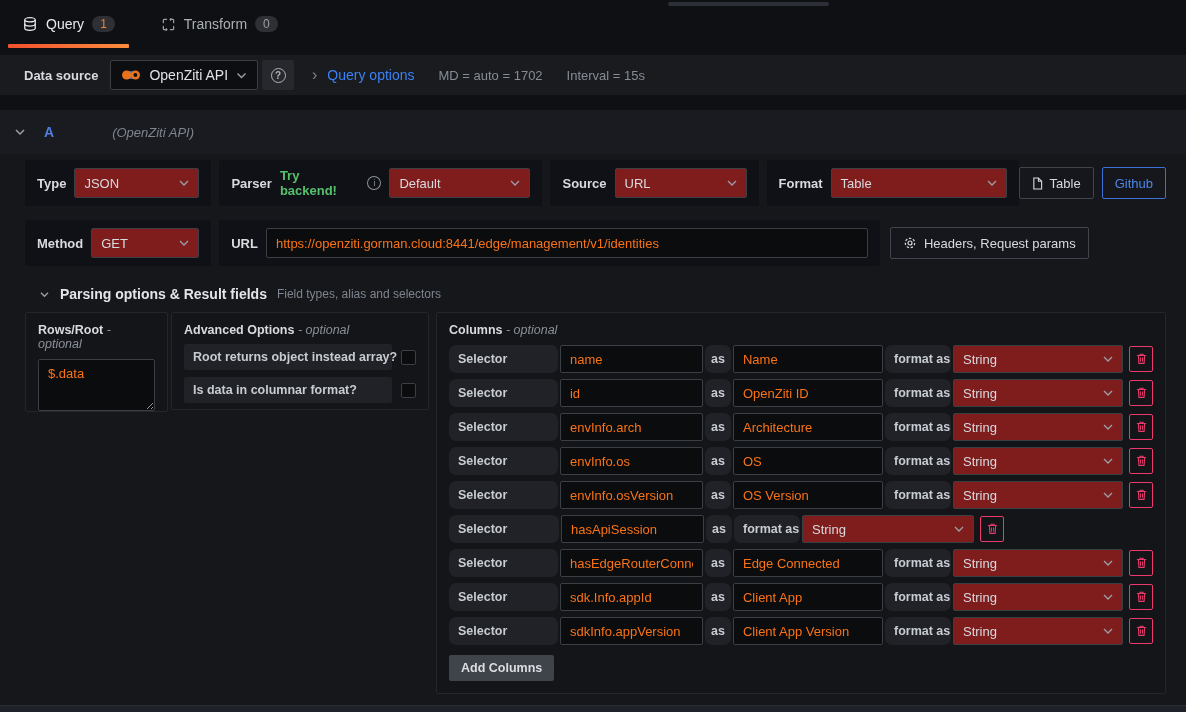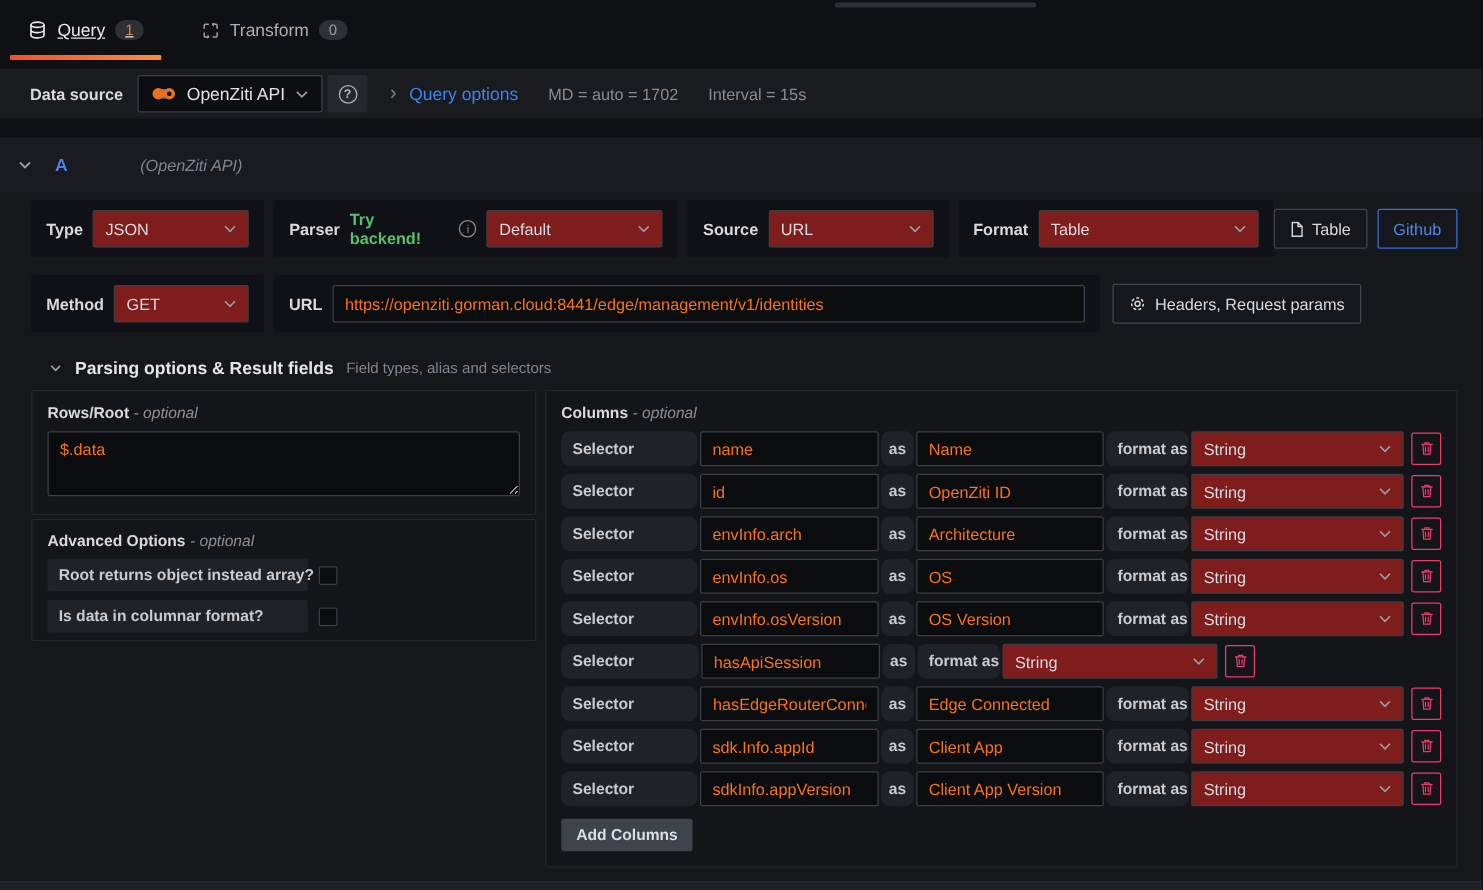--- a/index.html
+++ b/index.html
@@ -3,21 +3,21 @@
 <meta charset="utf-8">
 <style>
   * { box-sizing: border-box; margin: 0; padding: 0; }
   html,body { background:#0b0c0e; }
   body { font-family:"Liberation Sans","DejaVu Sans",sans-serif; color:#d8dadf; }
   .screen { position:relative; width:1186px; height:712px; background:#0f1014; overflow:hidden; }
 
   
   .topbar { position:relative; height:48px; background:#0f1014; display:flex; align-items:stretch; padding-left:8px; gap:18px; }
   .tab { position:relative; display:flex; align-items:center; gap:8px; padding:0 14px; cursor:pointer; font-size:14px; color:#aab0b6; }
-  .tab.active { color:#e8eaed;text-decoration:underline; }
+  .tab.active { color:#e8eaed; }
   .tab.active::after { content:""; position:absolute; left:0; right:0; bottom:0; height:4px;
     background:linear-gradient(90deg,#f2512e,#fb8d3e); border-radius:1px; }
   .badge { background:#2e3035; color:#9aa0a6; font-size:12px; padding:1px 8px; border-radius:9px; }
   .badge.orange { color:#e8823a; }
   .drag-handle { position:absolute; left:668px; top:2px; width:161px; height:4px; background:#2c2f35; border-radius:2px; }
 
   
   .gap7 { height:7px; background:#0f1014; }
   .toolbar { height:40px; background:#191b1f; display:flex; align-items:center; padding:0 18px; }
   .ds-label { font-size:13px; font-weight:bold; color:#d8dadf; padding:0 12px 0 6px; }
@@ -51,21 +51,21 @@
   .spacer { flex:1; }
 
   .row2 { margin-top:14px; }
   .sect-head { margin-top:20px; display:flex; align-items:center; gap:10px; padding-left:14px; cursor:pointer; }
   .sect-title { font-size:14px; font-weight:bold; color:#e3e5e8; }
   .sect-sub { font-size:12px; color:#7e858e; }
 
   
   .panels { display:flex; gap:7px; margin-top:10px; align-items:flex-start; }
   .panel { background:#141519; border:1px solid #24262b; border-radius:2px; }
-  .leftcol { width:405px; display:flex; flex-direction:column; gap:3px; }
+  .leftcol { width:405px; display:flex; flex-direction:row; gap:3px; }
   .ptitle { font-size:12.5px; font-weight:bold; color:#d8dadf; }
   .opt { font-weight:normal; font-style:italic; color:#8a9099; }
   .p-rows-root { padding:10px 12px; height:100px; }
   .rr-textarea { margin-top:8px; width:100%; height:52px; resize:both; font-family:inherit; padding:6px 9px; font-size:13px; line-height:1.3; }
   textarea.finput { height:52px; }
   .p-adv { padding:10px 12px; height:98px; }
   .adv-row { display:flex; align-items:center; margin-top:7px; }
   .flabel { display:inline-flex; align-items:center; background:#202227; border-radius:2px; height:26px; padding:0 9px; font-size:12.5px; font-weight:bold; color:#c7ccd2; white-space:nowrap; }
   .checkbox { appearance:none; -webkit-appearance:none; width:15px; height:15px; background:#0b0c0e; border:1px solid #3a3e45; border-radius:2px; margin-left:9px; cursor:pointer; }
 

